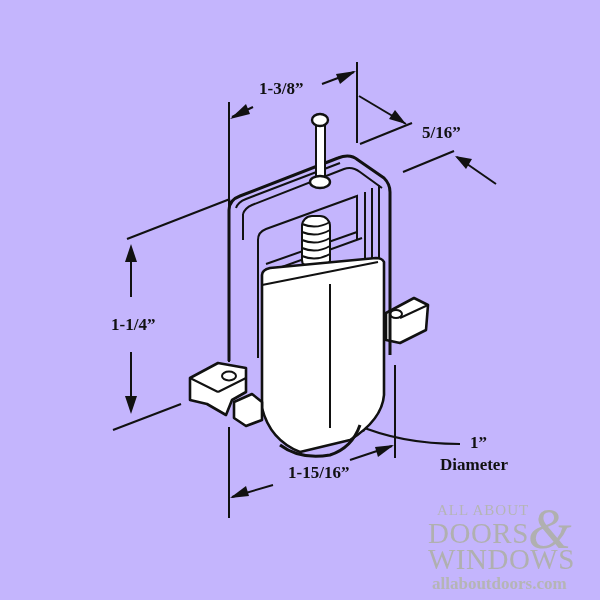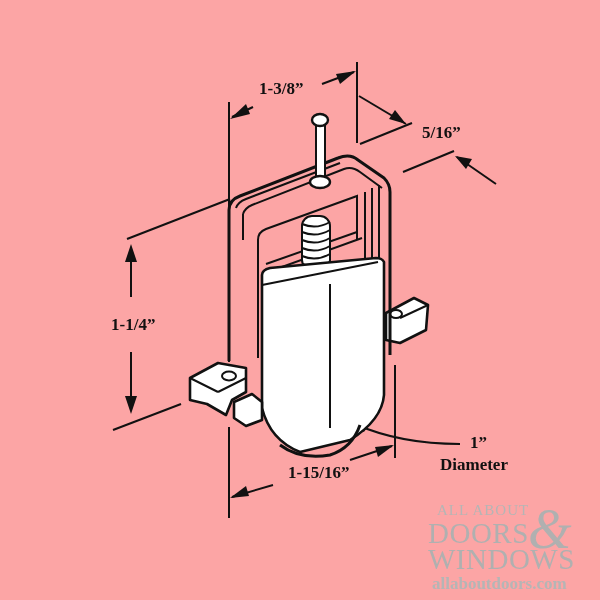--- a/index.html
+++ b/index.html
@@ -1,16 +1,16 @@
 <!DOCTYPE html>
 <html><head>
 <meta charset="utf-8">
 <style>
   html, body { margin: 0; padding: 0; background: #ffffff; }
-  #canvas { position: relative; width: 600px; height: 600px; overflow: hidden; background: #fca5a5; }
+  #canvas { position: relative; width: 600px; height: 600px; overflow: hidden; background: #c4b5fd; }
   svg { position: absolute; left: 0; top: 0; }
   .dim { font-family: "Liberation Serif", serif; font-weight: bold; font-size: 17px; fill: #111; }
   .wm-small { font-family: "Liberation Serif", serif; font-size: 15px; fill: #b5b5b5; letter-spacing: 1px; }
   .wm-big { font-family: "Liberation Serif", serif; font-size: 29px; fill: #b0b0b0; letter-spacing: 0.5px; }
   .wm-url { font-family: "Liberation Serif", serif; font-weight: bold; font-size: 17px; fill: #b5b5b5; }
   .wm-amp { font-family: "Liberation Serif", serif; font-style: italic; font-size: 56px; fill: #b0b0b0; }
   .ln { stroke: #111; stroke-width: 2; fill: none; }
   .thick { stroke: #111; stroke-width: 3; fill: none; stroke-linejoin: round; }
   .part { stroke: #111; stroke-width: 2.6; fill: #fff; stroke-linejoin: round; }
 </style>

